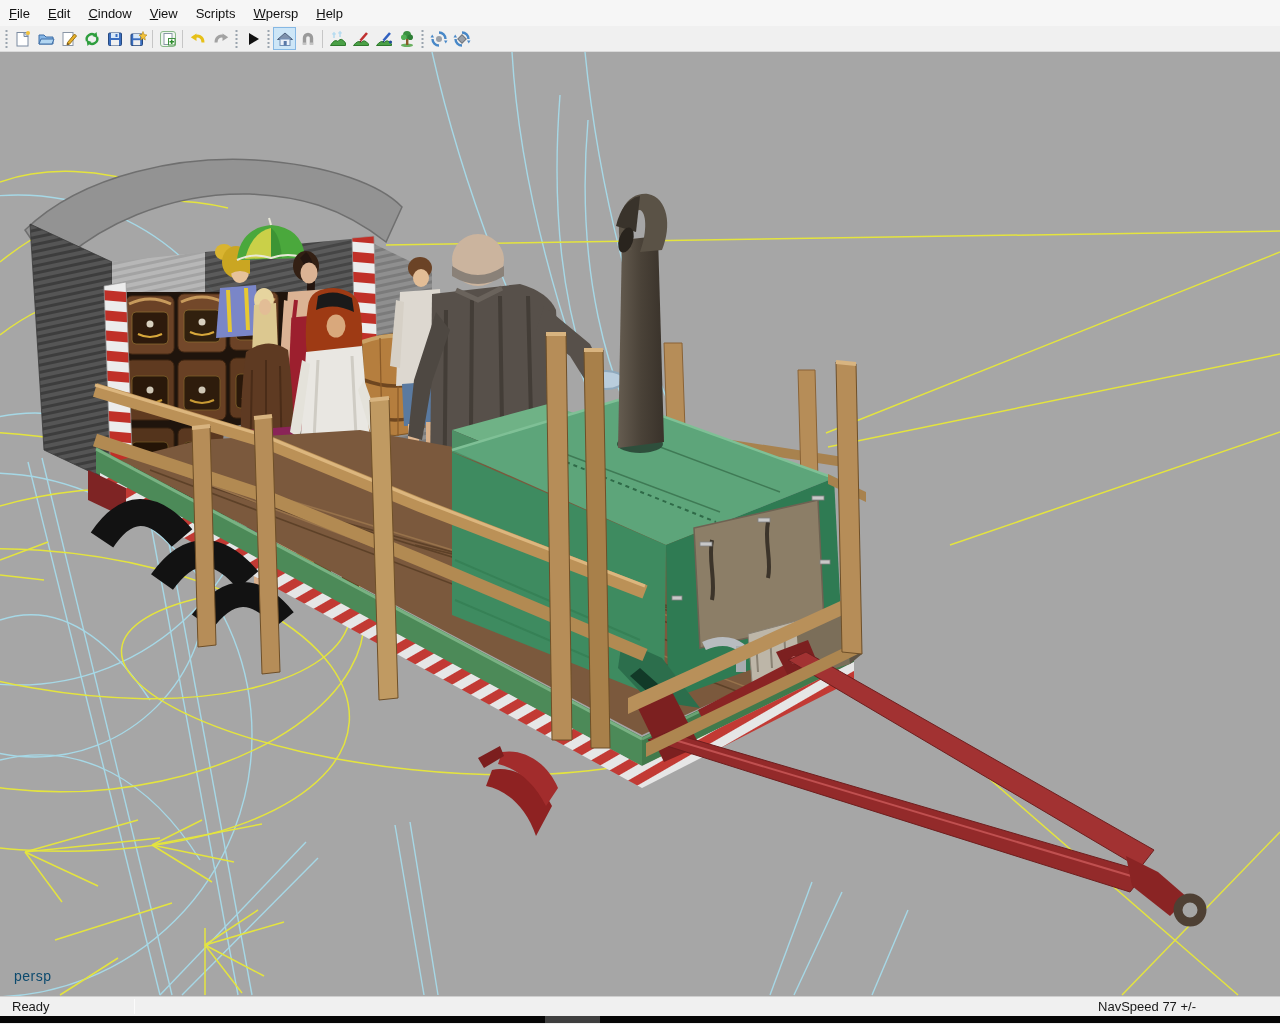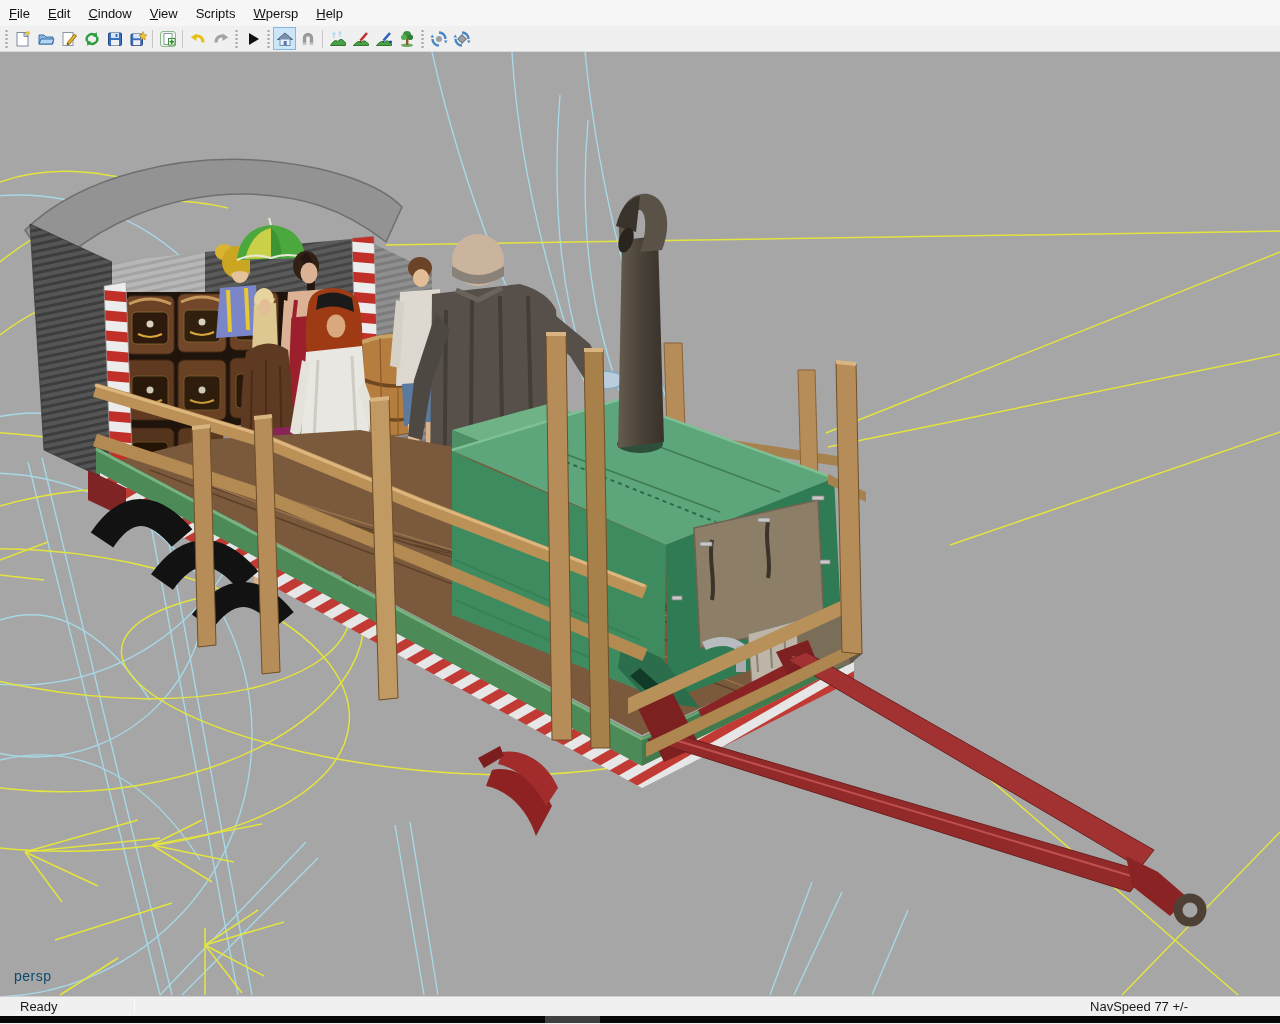--- a/index.html
+++ b/index.html
@@ -26,24 +26,24 @@
 
   
   .viewport { position:relative; width:1280px; height:944px; background:#a6a6a6; }
   .viewport svg { position:absolute; left:0; top:0; }
   .cam-label { position:absolute; left:14px; bottom:12px; font-size:14px;
     color:#0c4a6e; letter-spacing:0.5px; cursor:default; }
 
   
   .statusbar { height:20px; background:#f0f0f0; border-top:1px solid #cfcfcf;
     display:flex; align-items:center; font-size:13px; color:#1a1a1a; position:relative; }
-  .status-ready { padding-left:20px; }
+  .status-ready { padding-left:12px; }
   .status-sep { position:absolute; left:134px; top:2px; bottom:2px; width:1px;
     background:#d4d4d4; border-right:1px solid #fbfbfb; }
-  .status-nav { position:absolute; right:92px;margin-left:33px; }
+  .status-nav { position:absolute; right:84px;margin-left:33px; }
 
   
   .bottomstrip { height:7px; background:#060606; position:relative; }
   .bottomstrip .lite { position:absolute; left:545px; width:55px; top:0; bottom:0; background:#3f3f3f; }
 </style>
 </head>
 <body>
 
 <div class="menubar">
   <div class="menu-item"><span class="accel">F</span><span>ile</span></div>

